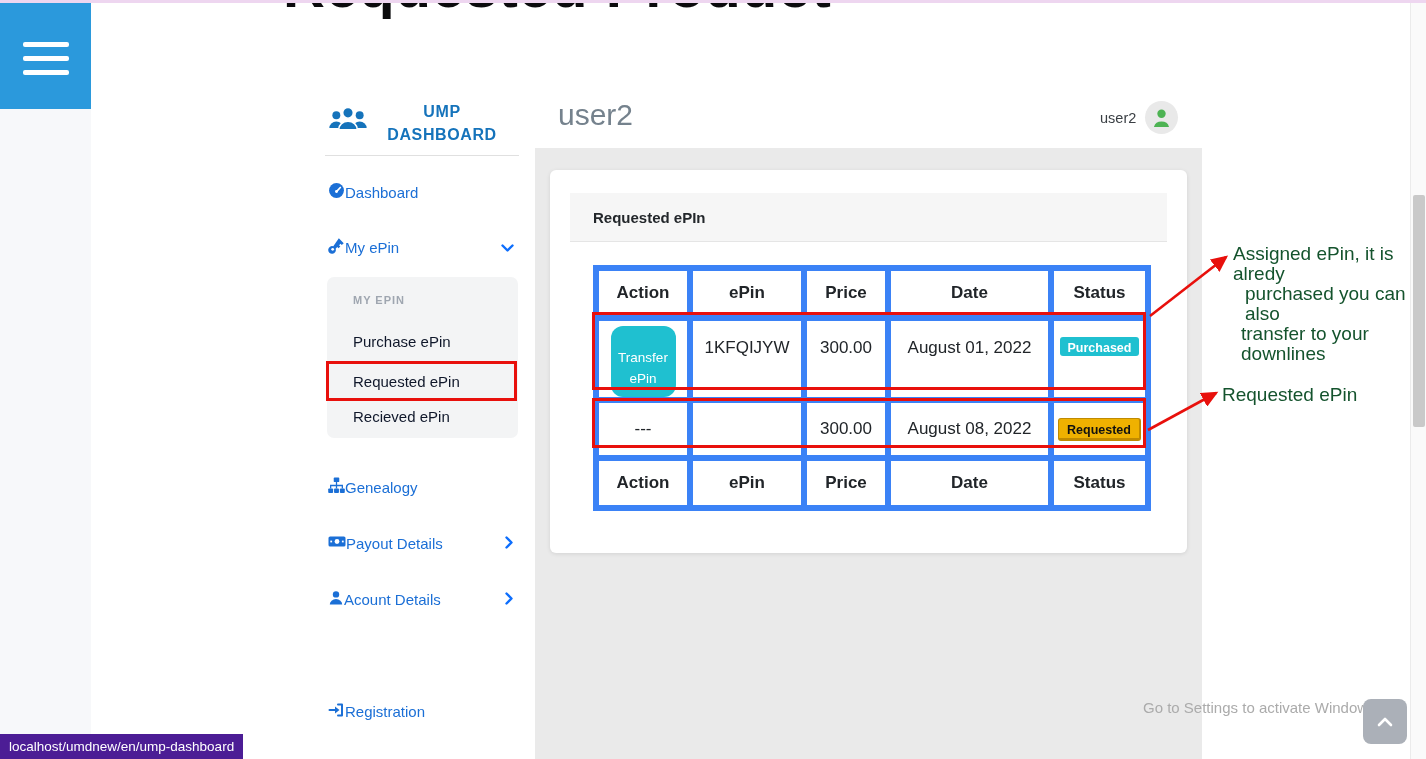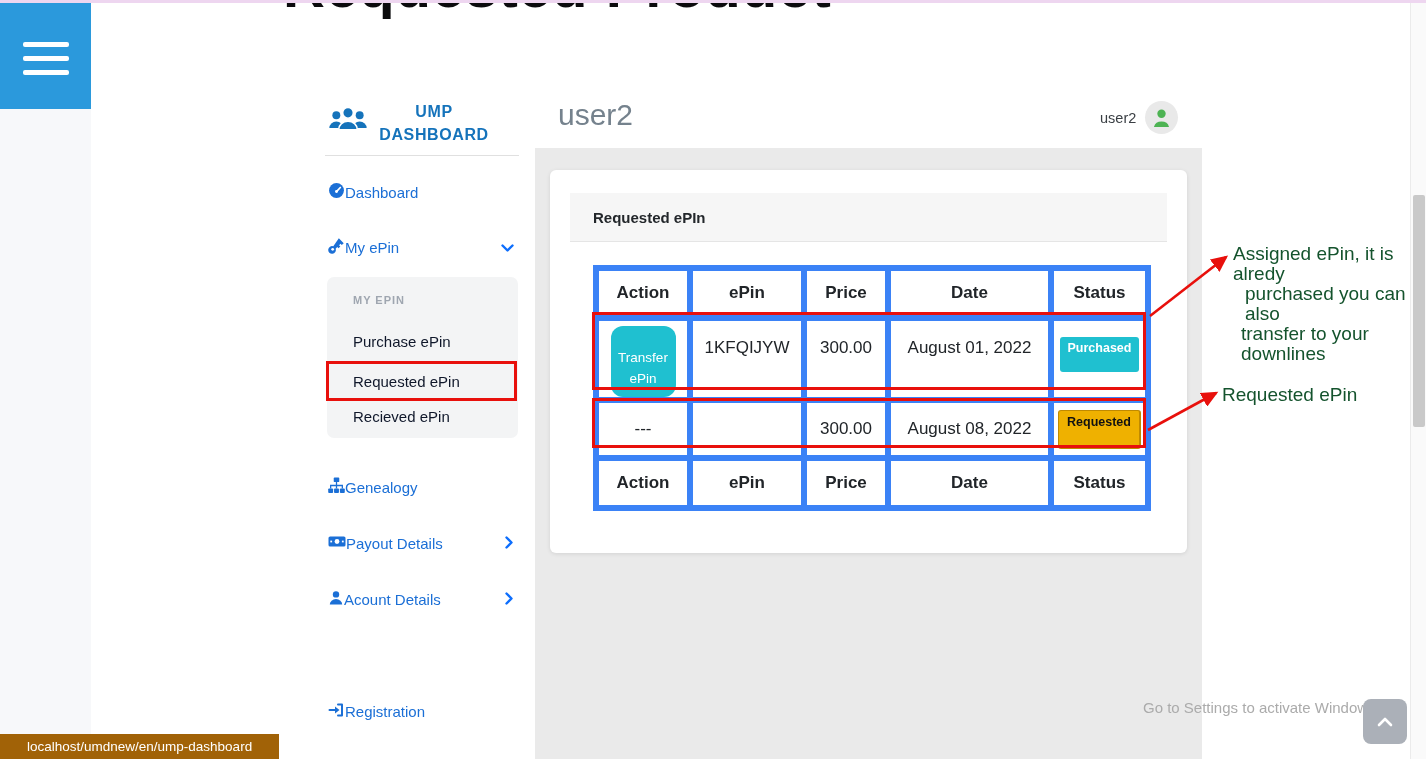--- a/index.html
+++ b/index.html
@@ -14,21 +14,21 @@
 
   
   .hamburger-box { position:absolute; left:0; top:3px; width:91px; height:106px; background:#2b99dc; z-index:6; cursor:pointer; }
   .hamburger-box .bar { position:absolute; left:23px; width:46px; height:5px; background:#fff; border-radius:2px; }
   .bar1{top:39px;} .bar2{top:53px;} .bar3{top:67px;}
 
   .left-rail { position:absolute; left:0; top:109px; width:91px; height:650px; background:#f7f8fa; }
 
   
   .sidebar { position:absolute; left:325px; top:0; width:194px; height:759px; z-index:5; }
-  .logo-row { position:absolute; left:2px; top:100px; width:192px; display:flex; align-items:center; gap:0; cursor:pointer; }
+  .logo-row { position:absolute; left:2px; top:100px; width:192px; display:flex; align-items:center; gap:8px; cursor:pointer; }
   .logo-text { width:130px; text-align:center; font-size:16px; font-weight:700; color:#1573bb; letter-spacing:0.6px; line-height:23px; }
   .sidebar-divider { position:absolute; left:0; top:155px; width:194px; height:1px; background:#e0e0e0; }
 
   .nav-item { position:absolute; left:3px; width:190px; height:26px; display:flex; align-items:center; gap:0;
     font-size:15px; color:#1b6fd6; cursor:pointer; }
   .nav-item .lbl { flex:1 1 auto; }
   .nav-chevron { margin-right:4px; }
 
   .submenu { position:absolute; left:2px; top:277px; width:191px; height:161px; background:#f3f4f5; border-radius:7px; }
   .submenu-heading { position:absolute; left:26px; top:17px; font-size:11px; font-weight:700; color:#9fa6b0; letter-spacing:1px; }
@@ -59,21 +59,21 @@
   table.epin th, table.epin td { border:6px solid #3b82f6; text-align:center; color:#212529; }
   table.epin th { height:50px; font-size:17px; font-weight:700; }
   tr.data-row-1 td { height:74px; vertical-align:top; font-size:17px; padding-top:17px; }
   tr.data-row-1 td.action-cell { padding-top:5px; }
   tr.data-row-1 td.status-cell { padding-top:16px; }
   tr.data-row-2 td { height:58px; vertical-align:middle; font-size:17px; }
   tr.footer-row th { height:50px; }
 
   .transfer-btn { display:inline-block; width:65px; padding:21px 4px 8px; background:#1fc0d0; color:#fff;
     font-size:13.5px; line-height:21px; border:none; border-radius:12px; cursor:pointer; }
-  .badge { display:inline-block; font-size:12.5px; font-weight:700; padding:4px 8px 17px; border-radius:3px; }
+  .badge { display:inline-block; font-size:12.5px; font-weight:700; padding:4px 8px 1px; border-radius:3px; }
   .badge-purchased { background:#1fc0d0; color:#fff; }
   .badge-requested { background:#efb100; color:#111; border:1px solid #c08a00; border-bottom-width:3px; border-right-width:2px; }
 
   
   .annot { position:absolute; color:#14532d; font-size:19px; z-index:31; }
   .note1 { left:1233px; top:244px; line-height:20px; }
   .note1 .l2 { padding-left:12px; } .note1 .l3 { padding-left:8px; }
   .note2 { left:1222px; top:384px; }
   .arrows-overlay { position:absolute; left:1130px; top:240px; width:130px; height:210px; z-index:31; pointer-events:none; }
 
@@ -81,22 +81,22 @@
   .activate-1 { position:absolute; left:1143px; top:673px; font-size:22px; font-weight:300; color:#9d9d9d; z-index:8; }
   .activate-2 { position:absolute; left:1143px; top:699px; font-size:15px; font-weight:300; color:#ababab; z-index:8; }
 
   .scrolltop-btn { position:absolute; left:1363px; top:699px; width:44px; height:45px; background:#abb0b8;
     border-radius:8px; display:flex; align-items:center; justify-content:center; cursor:pointer; z-index:20; }
 
   .scrollbar-track { position:absolute; right:0; top:3px; width:16px; height:756px; background:#fafafa;
     border-left:1px solid #ebebeb; z-index:35; }
   .scrollbar-thumb { position:absolute; left:2px; top:192px; width:12px; height:232px; background:#c9c9c9; border-radius:2px; }
 
-  .status-tooltip { position:absolute; left:0; bottom:0; height:25px; background:#a16207; color:#fff;
-    font-size:13.5px; line-height:25px; padding:0 27px; z-index:36; }
+  .status-tooltip { position:absolute; left:0; bottom:0; height:25px; background:#4c1d95; color:#fff;
+    font-size:13.5px; line-height:25px; padding:0 9px; z-index:36; }
 </style>
 </head>
 <body>
 
 <div class="screen">
 
   <h1 class="clipped-title">Requested Product</h1>
   <div class="top-line"></div>
 
   <div class="hamburger-box">

